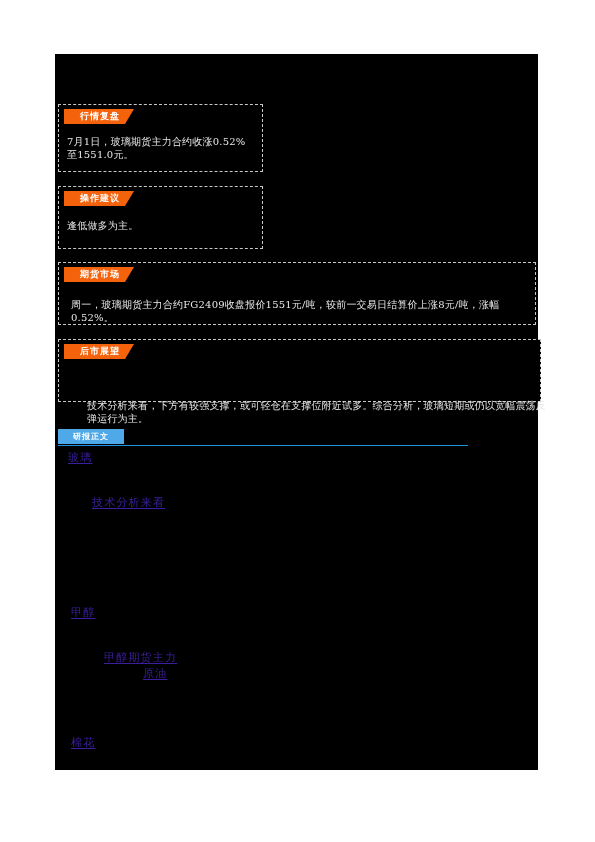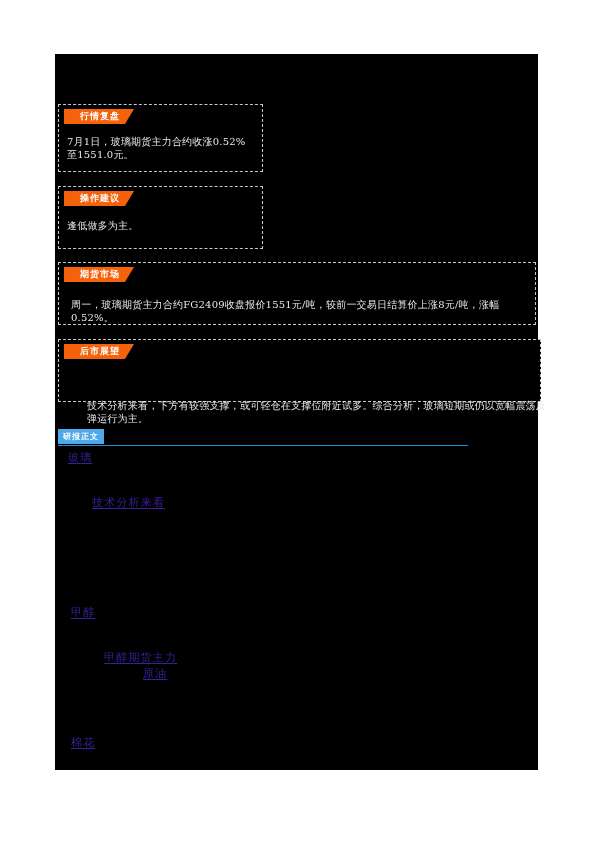--- a/index.html
+++ b/index.html
@@ -94,21 +94,21 @@
     bottom: 0;
     width: 410px;
     height: 1.5px;
     background: #1f8fe0;
   }
   #tab-label {
     position: absolute;
     left: 0;
     top: 0;
     height: 15px;
-    padding: 0 5px;
+    padding: 0 15px;
     background: #4fa8e8;
     color: #ffffff;
     font-size: 8px;
     line-height: 15px;
     letter-spacing: 1px;
     font-family: "DejaVu Sans", "Liberation Sans", sans-serif;
     font-weight: bold;
     white-space: nowrap;
   }
 

